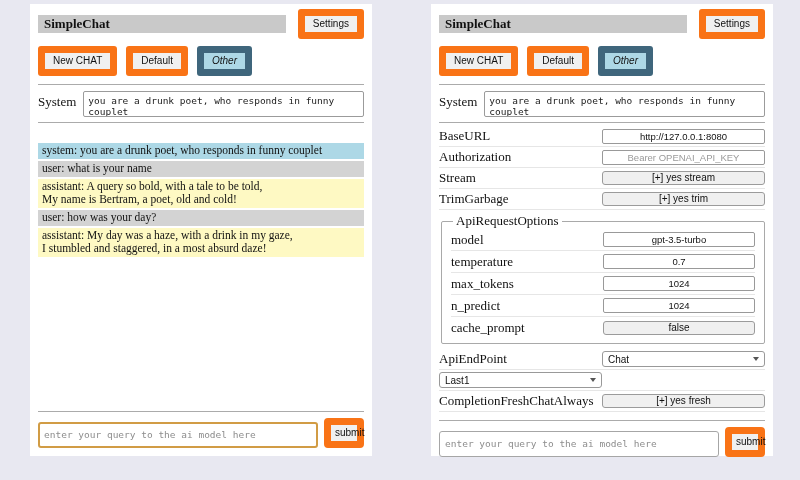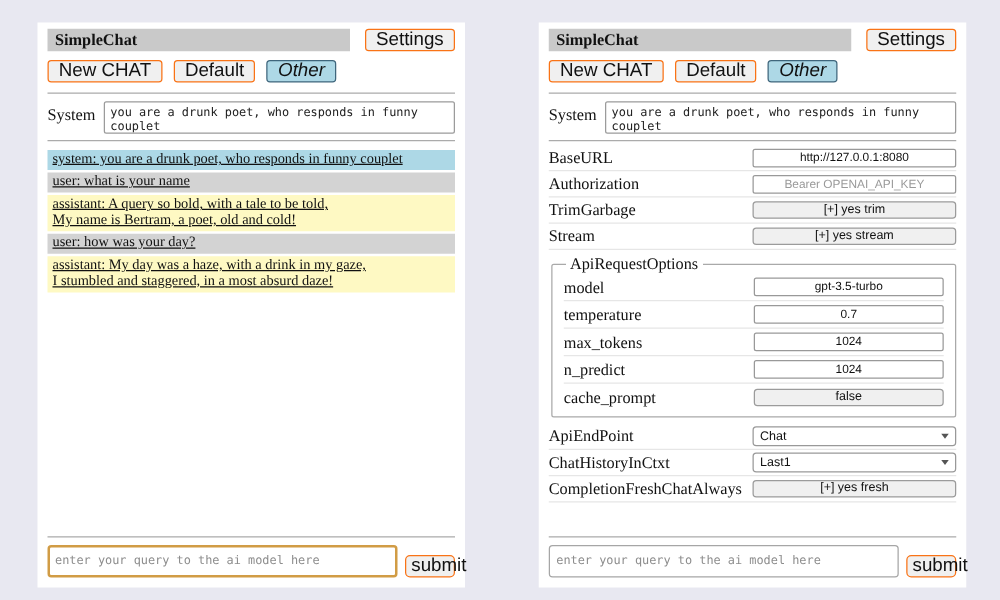--- a/index.html
+++ b/index.html
@@ -5,41 +5,41 @@
   html,body { margin:0; padding:0; }
   body {
     width:800px; height:480px;
     background:#e8e8f1;
     position:relative;
     font-family:"Liberation Serif", serif;
     color:#111;
     overflow:hidden;
   }
   .panel {
-    position:absolute; top:18px;
+    position:absolute; top:4px;
     width:342px; height:452px;
     background:#ffffff;
     box-sizing:border-box;
     padding:5px 8px 8px;
     display:flex; flex-direction:column;
   }
   .panel-left  { left:30px; }
   .panel-right { left:431px; }
 
   .header-row { display:flex; align-items:center; }
   .title-bar {
     flex:1; background:#c9c9c9;
     font-weight:bold; font-size:13px;
     padding:2px 6px; height:14px; line-height:14px;
   }
   .btn {
     font-family:"Liberation Sans", sans-serif;
-    font-size:15px;
+    font-size:10px;
     background:#f0f0f0;
-    border:1px solid #f97316;
+    border:7px solid #f97316;
     border-radius:3px;
     padding:2px 8px;
     color:#111;
     cursor:pointer;
     line-height:12px;
   }
   .header-row .btn { margin-left:12px; }
   .toolbar { margin-top:7px; display:flex; gap:9px; }
   .btn.active { background:#add8e6; border-color:#3f667c;font-style:italic; }
 
@@ -49,21 +49,21 @@
   .system-label { font-size:13px; padding-top:3px; }
   .system-textarea {
     flex:1; height:26px; box-sizing:border-box;
     font-family:"DejaVu Sans Mono", monospace;
     font-size:9.5px;
     border:1px solid #9b9b9b; border-radius:2px;
     padding:3px 4px; resize:none; color:#222;
     overflow:hidden;
   }
 
-  .chat { margin-top:7px;text-decoration:underline; }
+  .chat { margin-top:20px; }
   .msg {
     font-size:11.5px; line-height:13px;
     padding:1px 4px 2px; margin-bottom:2px;
     white-space:pre-line;
   }
   .msg-system    { background:#add8e6; }
   .msg-user      { background:#d3d3d3; }
   .msg-assistant { background:#fef9c3; }
 
   .footer { margin-top:auto; }
@@ -184,26 +184,26 @@
   <div class="settings">
     <div class="srow">
       <span class="slabel">BaseURL</span>
       <input class="ctl" value="http://127.0.0.1:8080" style="">
     </div>
     <div class="srow">
       <span class="slabel">Authorization</span>
       <input class="ctl" placeholder="Bearer OPENAI_API_KEY" style="">
     </div>
     <div class="srow">
+      <span class="slabel">Stream</span>
+      <button class="ctl">[+] yes stream</button>
+    </div>
+    <div class="srow">
       <span class="slabel">TrimGarbage</span>
       <button class="ctl">[+] yes trim</button>
-    </div>
-    <div class="srow">
-      <span class="slabel">Stream</span>
-      <button class="ctl">[+] yes stream</button>
     </div>
 
     <fieldset class="opts">
       <legend>ApiRequestOptions</legend>
       <div class="srow">
         <span class="slabel">model</span>
         <input class="ctl" value="gpt-3.5-turbo" style="">
       </div>
       <div class="srow">
         <span class="slabel">temperature</span>
@@ -224,21 +224,20 @@
     </fieldset>
 
     <div class="srow">
       <span class="slabel">ApiEndPoint</span>
       <div class="ctl select">
         <span>Chat</span>
         <span class="chev"></span>
       </div>
     </div>
     <div class="srow">
-      <span class="slabel">ChatHistoryInCtxt</span>
       <div class="ctl select">
         <span>Last1</span>
         <span class="chev"></span>
       </div>
     </div>
     <div class="srow">
       <span class="slabel">CompletionFreshChatAlways</span>
       <button class="ctl">[+] yes fresh</button>
     </div>
   </div>

